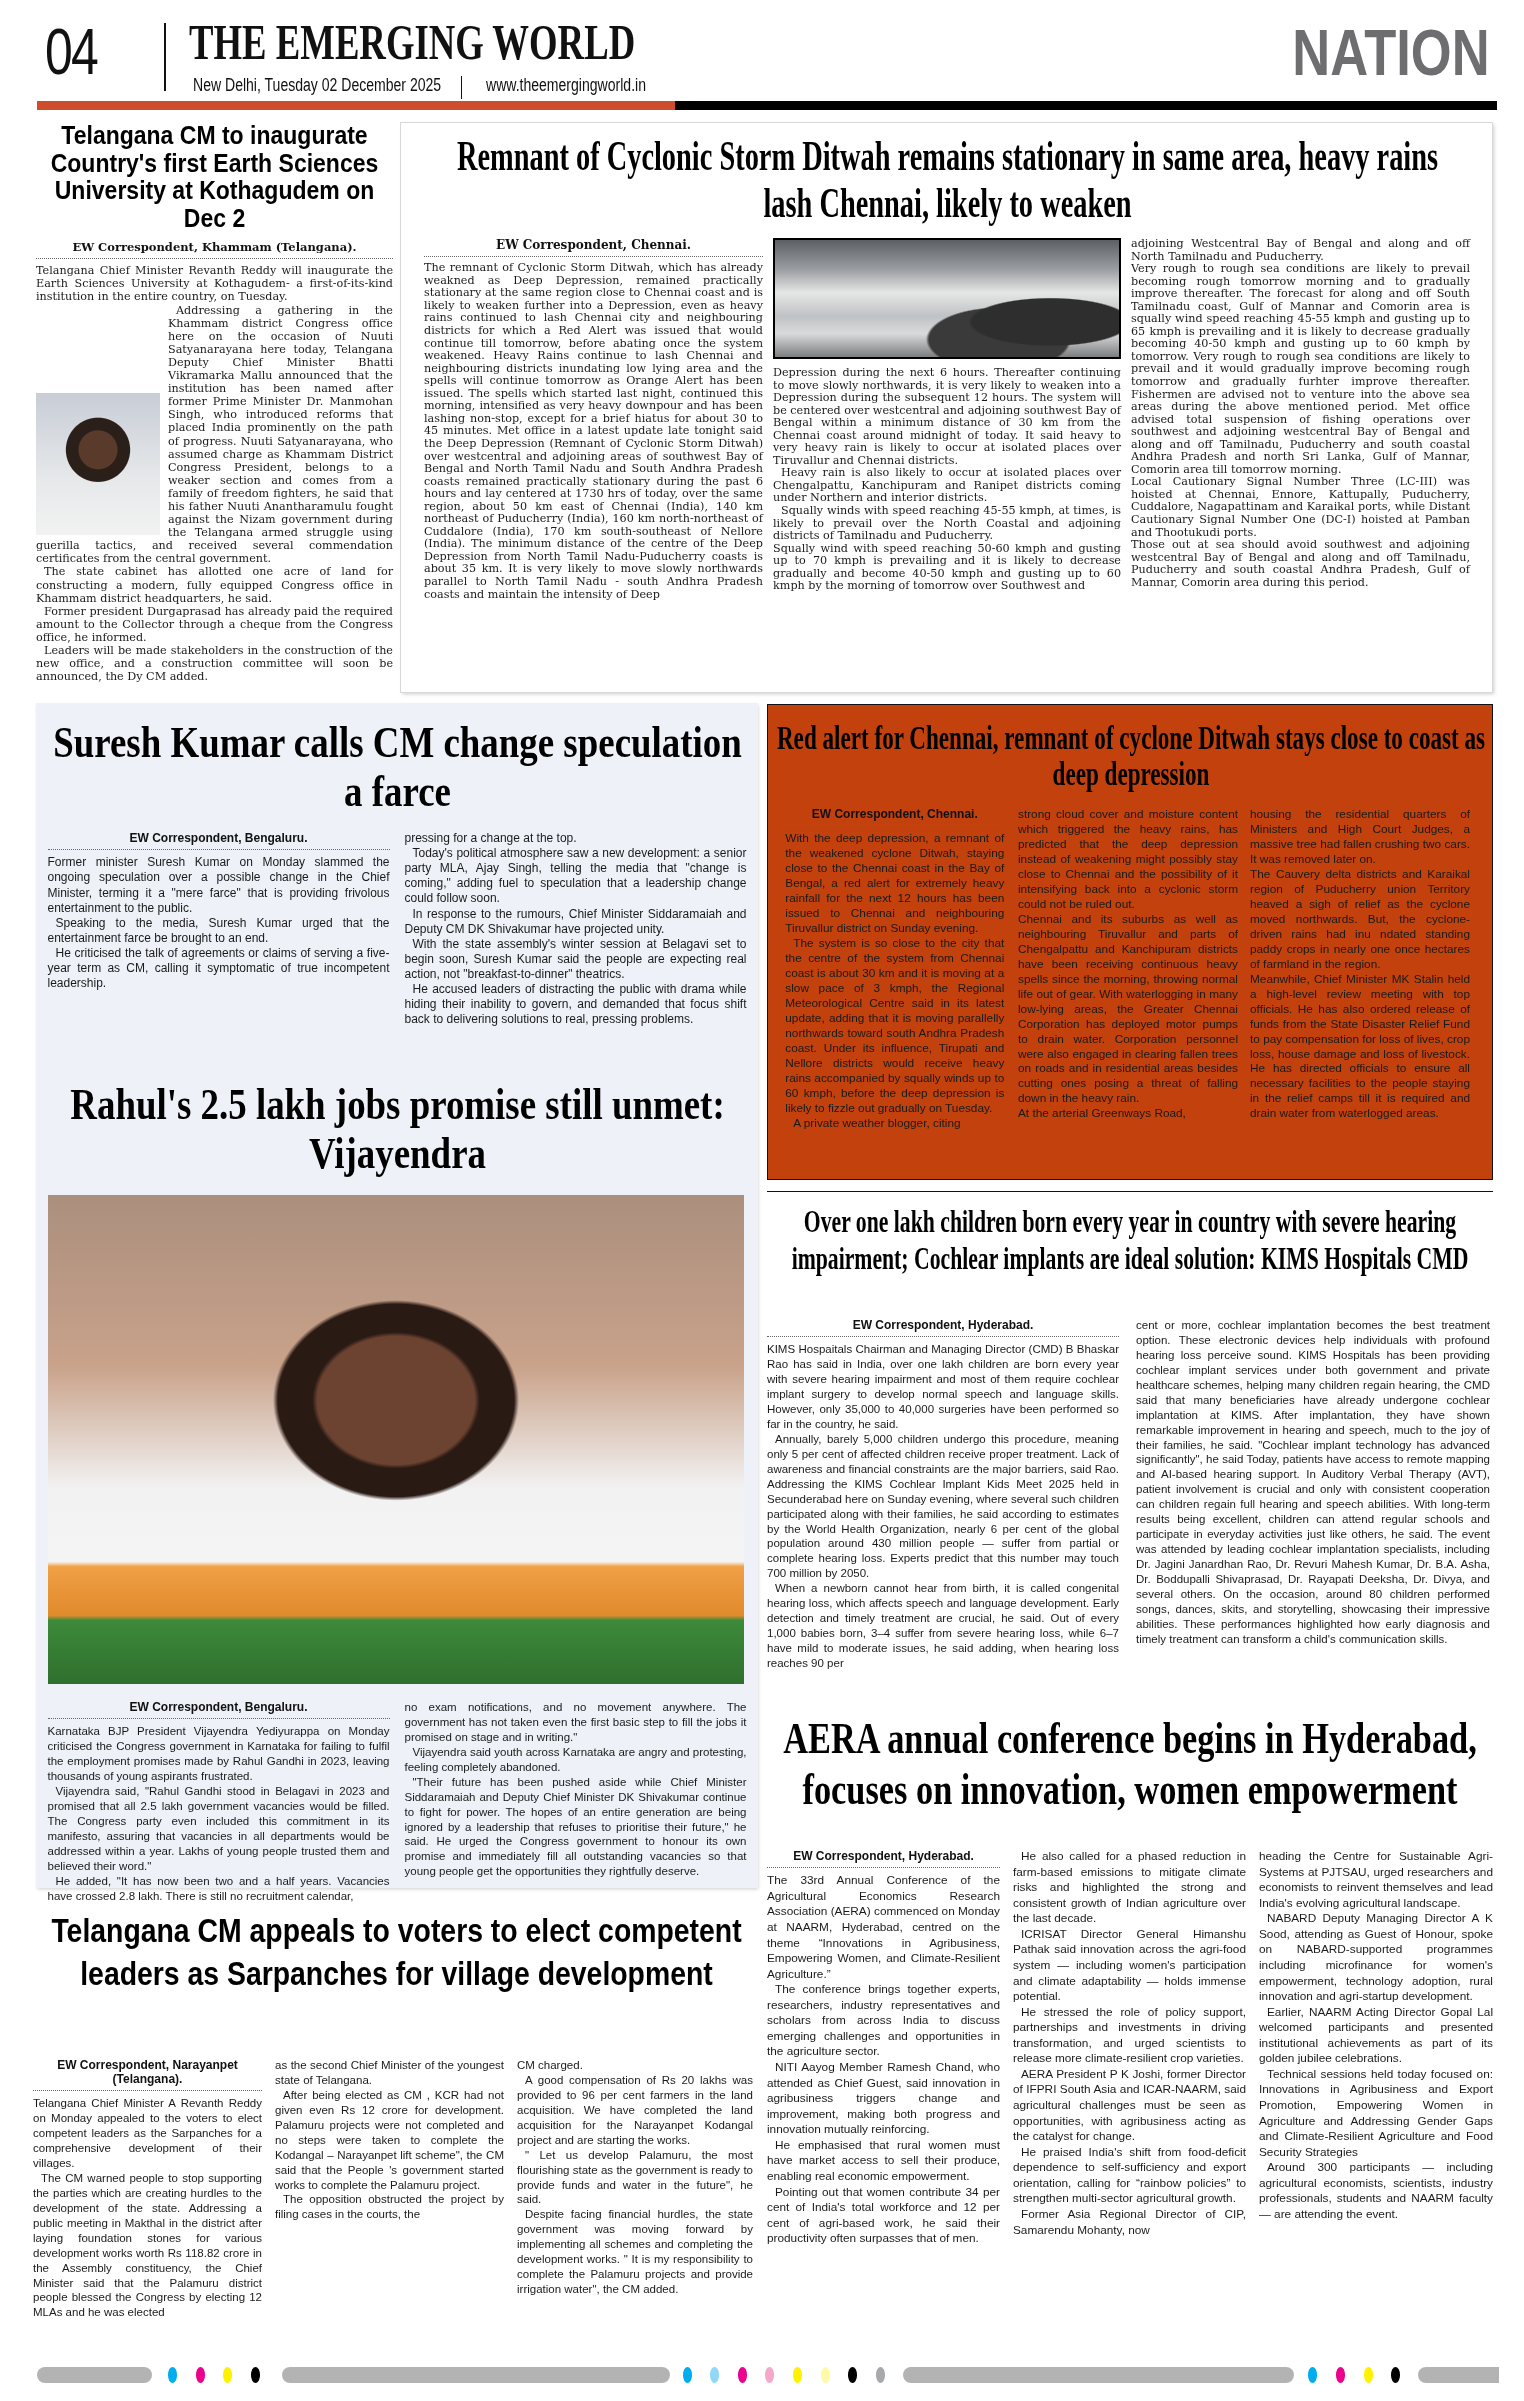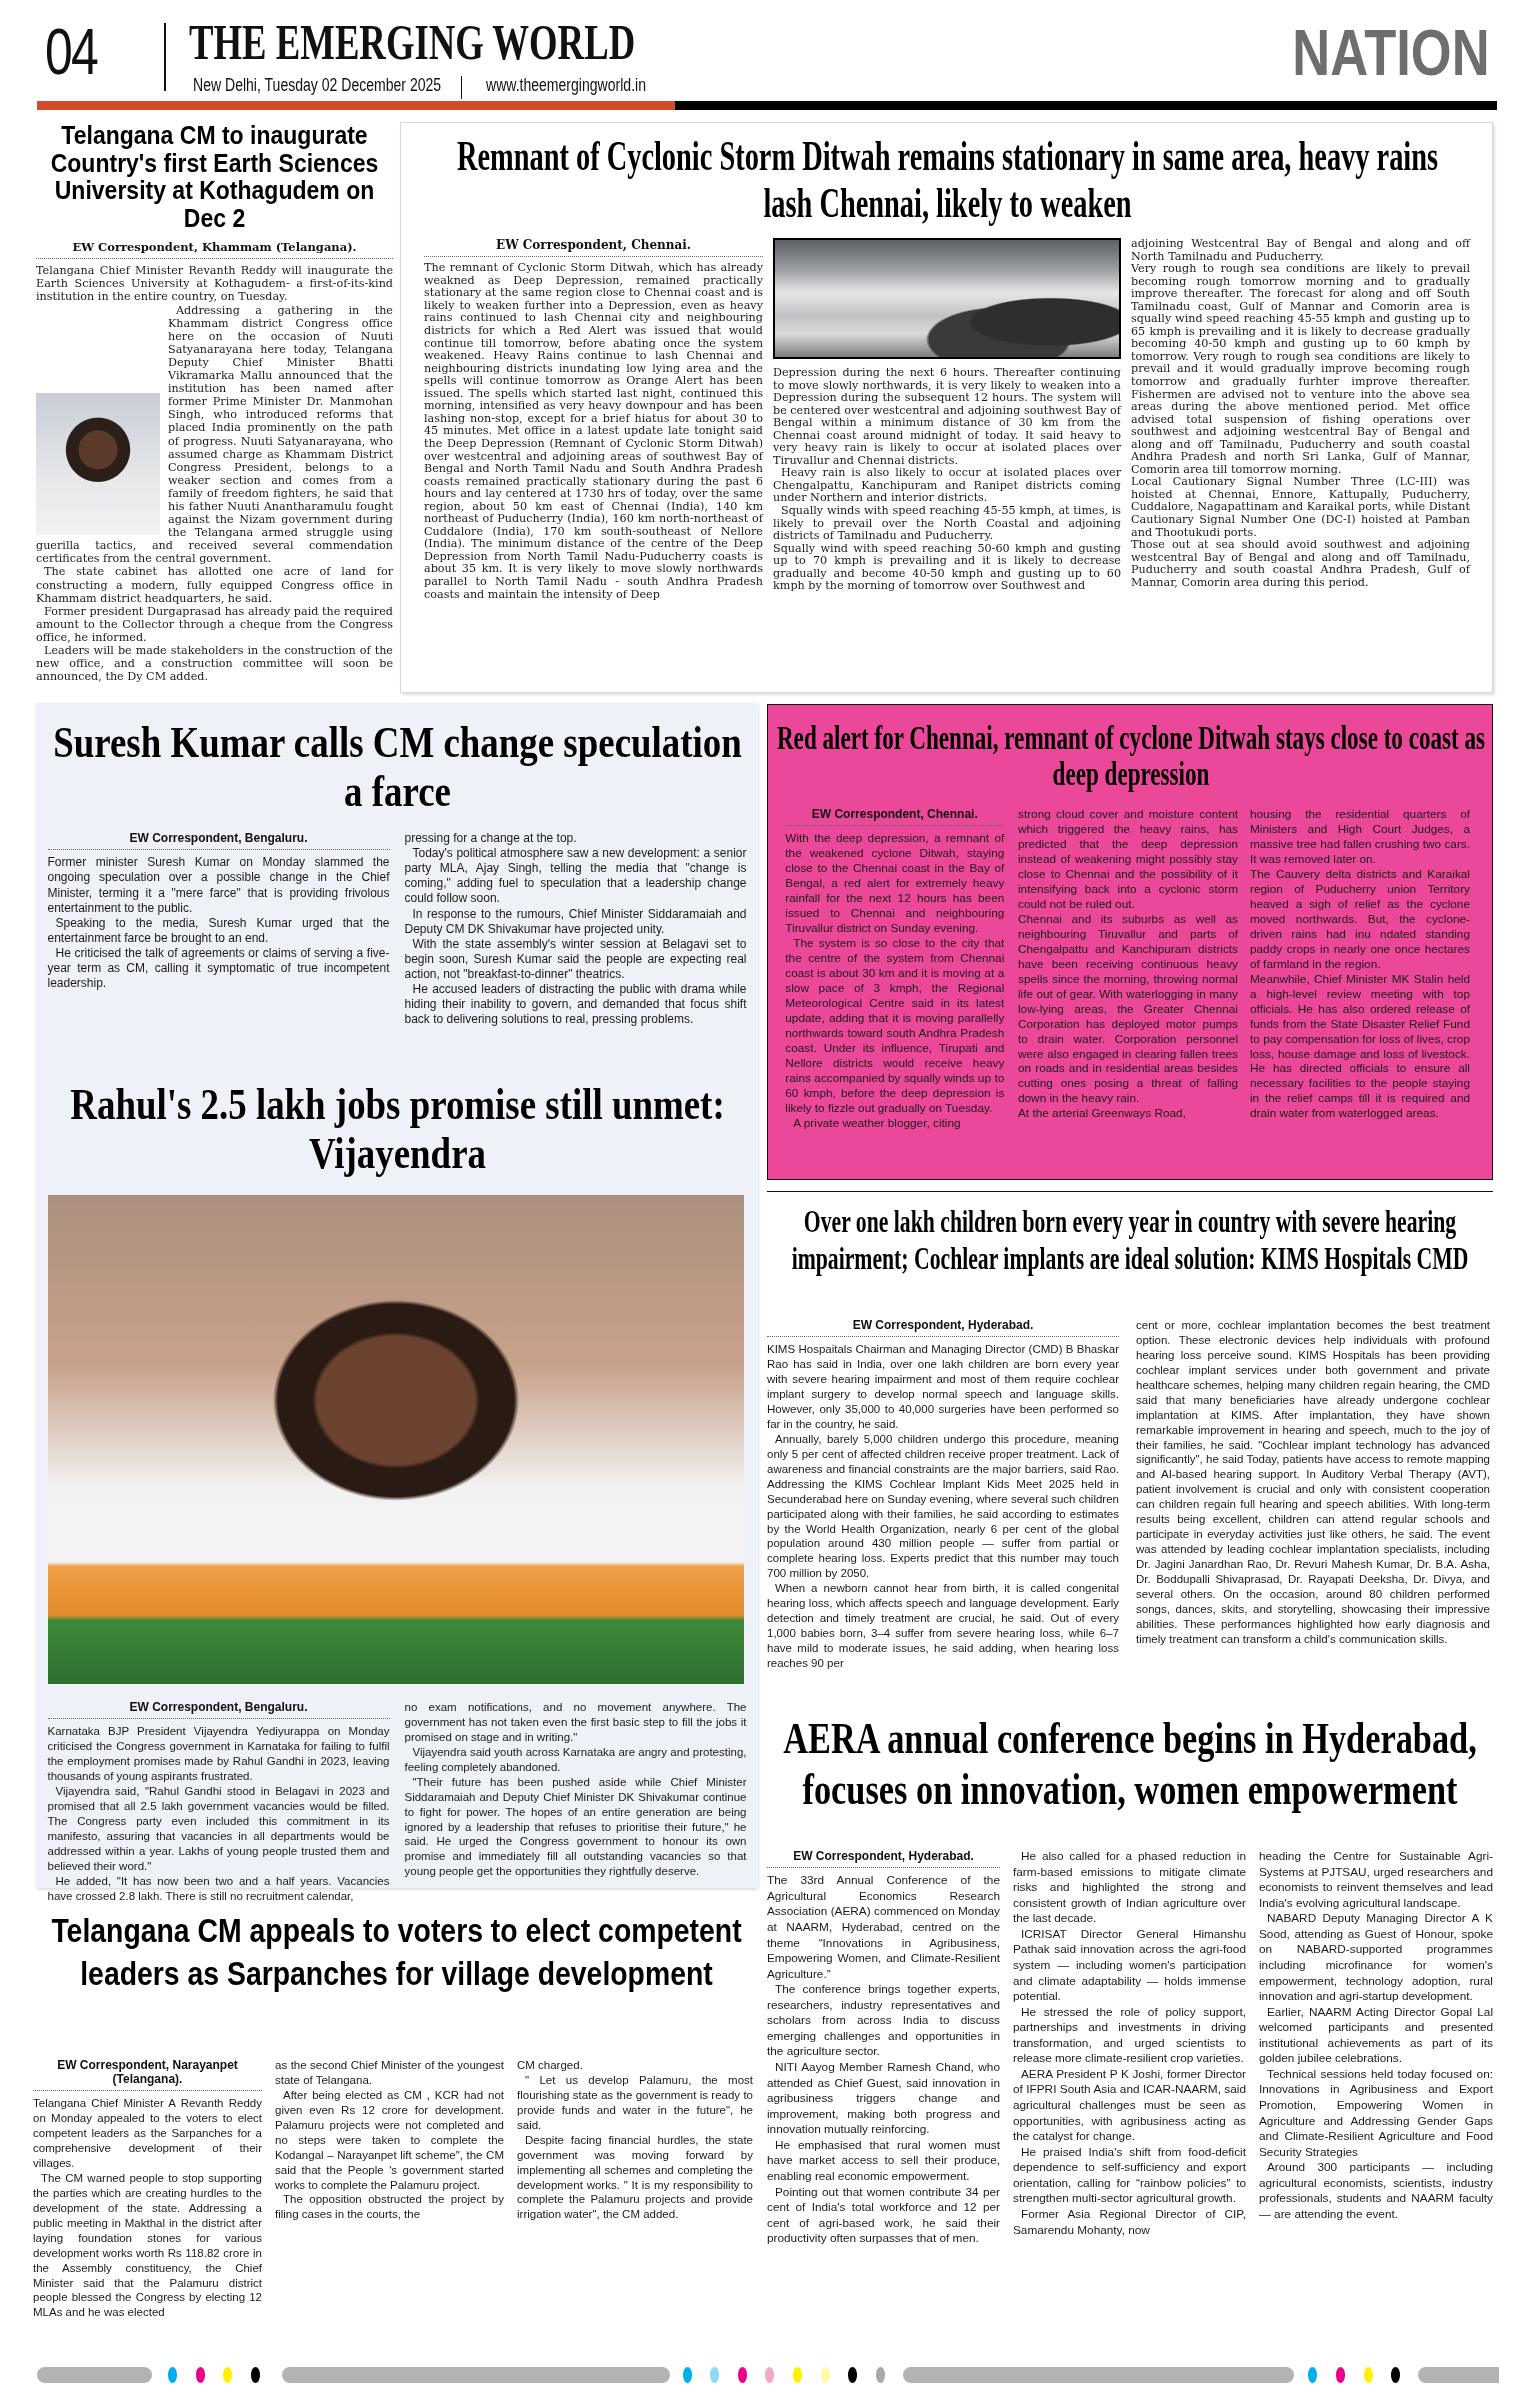--- a/index.html
+++ b/index.html
@@ -23,21 +23,21 @@
   .hl { font-family: "Liberation Sans", sans-serif; font-weight: bold; text-align: center; line-height: 1.12; color: #000; }
   .hl-cond { font-family: "Liberation Serif", "DejaVu Serif", serif; font-weight: bold; text-align: center; line-height: 1.08; color: #000; }
   .byline { font-family: "DejaVu Serif", serif; font-weight: bold; text-align: center; font-size: 12px; padding-bottom: 3.5px; border-bottom: 1.2px dotted #666; margin-bottom: 5.8px; }
   .body-txt { font-family: "DejaVu Serif", serif; font-size: 11.5px; line-height: 1.18; text-align: justify; color: #1a1a1a; }
   .body-txt p { text-indent: 8px; }
   .body-txt p.noind { text-indent: 0; }
   .cond { font-family: "Liberation Sans", sans-serif; }
 
   .panel { border: 1.2px solid #d8d8d8; box-shadow: 1.7px 2.3px 3.5px rgba(0,0,0,0.18); background: #fff; }
   .panel-blue { background: #eef1f7; box-shadow: 1.2px 2.3px 3.5px rgba(0,0,0,0.18); }
-  .boxed { border: 1.2px solid #111; background: #ec4899; }
+  .boxed { border: 1.2px solid #111; background: #c2410c; }
 
   
   .photo { overflow: hidden; }
   .photo-cm { background: radial-gradient(circle at 50% 40%, #5a3a2a 0 18%, #2b1f1a 19% 30%, transparent 31%), linear-gradient(180deg, #c8cdd6 0%, #e6e8ea 60%, #f2f2f2 100%); }
   .photo-sea { border: 2.3px solid #000; background:
       radial-gradient(ellipse at 80% 70%, #2e2e2e 0 20%, transparent 21%),
       radial-gradient(ellipse at 65% 85%, #3a3a3a 0 22%, transparent 23%),
       linear-gradient(180deg, #5c5f63 0%, #9a9da1 25%, #e6e6e6 45%, #bfc2c5 65%, #d9dadb 80%, #7c7e80 100%); }
   .photo-vij { background:
       radial-gradient(ellipse at 50% 42%, #6b4330 0 16%, #2a1a14 17% 24%, transparent 25%),
@@ -157,20 +157,21 @@
   <div class="abs" style="left:242px; top:148px; width:229px;">
     <div class="body-txt cond" style="font-size:11.5px; line-height:1.3;">
       <p class="noind">as the second Chief Minister of the youngest state of Telangana.</p>
       <p>After being elected as CM , KCR had not given even Rs 12 crore for development. Palamuru projects were not completed and no steps were taken to complete the Kodangal – Narayanpet lift scheme", the CM said that the People 's government started works to complete the Palamuru project.</p>
       <p>The opposition obstructed the project by filing cases in the courts, the</p>
     </div>
   </div>
   <div class="abs" style="left:484px; top:148px; width:236px;">
     <div class="body-txt cond" style="font-size:11.5px; line-height:1.3;">
       <p class="noind">CM charged.</p>
+      <p>A good compensation of Rs 20 lakhs was provided to 96 per cent farmers in the land acquisition. We have completed the land acquisition for the Narayanpet Kodangal project and are starting the works.</p>
       <p>" Let us develop Palamuru, the most flourishing state as the government is ready to provide funds and water in the future", he said.</p>
       <p>Despite facing financial hurdles, the state government was moving forward by implementing all schemes and completing the development works. " It is my responsibility to complete the Palamuru projects and provide irrigation water", the CM added.</p>
     </div>
   </div>
 </article>
 
 <article class="abs boxed" style="left:767px; top:704px; width:726px; height:476px;">
   <h2 class="hl-cond" style="font-size:33px; margin-top:16px; transform:scaleX(0.7); transform-origin:center top; width:1036px; margin-left:-155px;">Red alert for Chennai, remnant of cyclone Ditwah stays close to coast as deep depression</h2>
   <div class="abs" style="left:17.3px; top:102px; width:219px;">
     <div class="byline cond">EW Correspondent, Chennai.</div>

